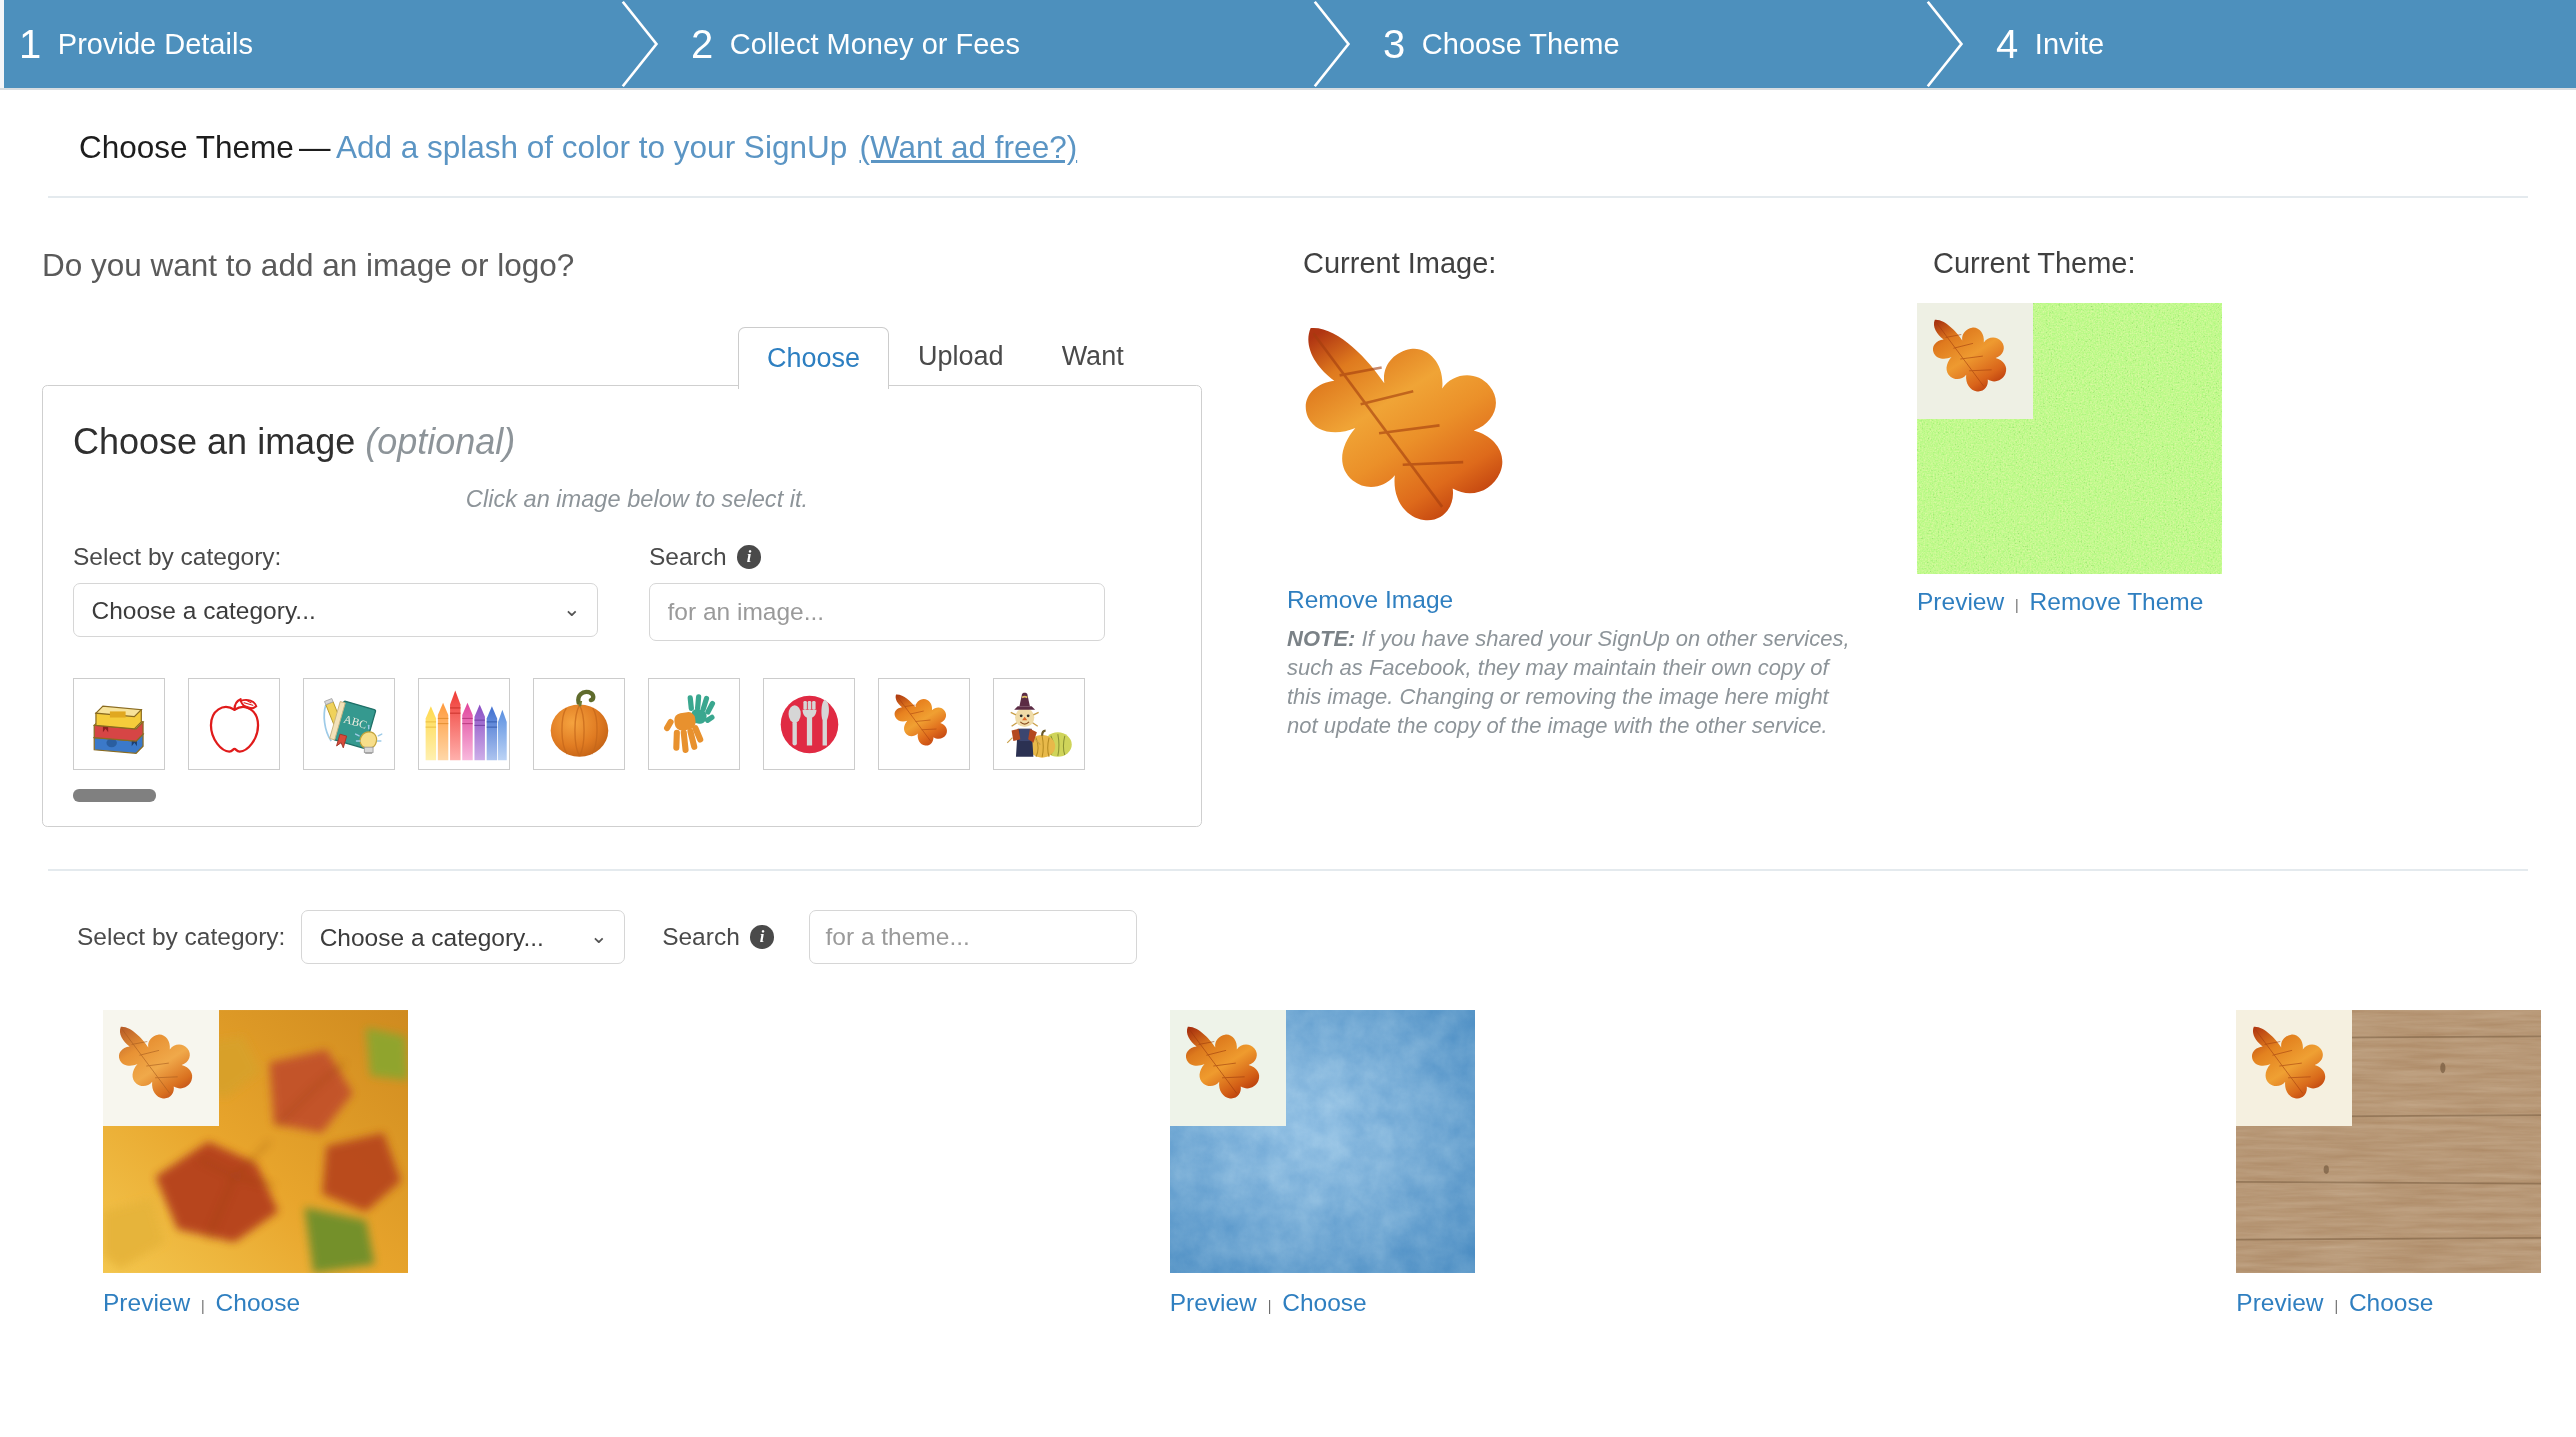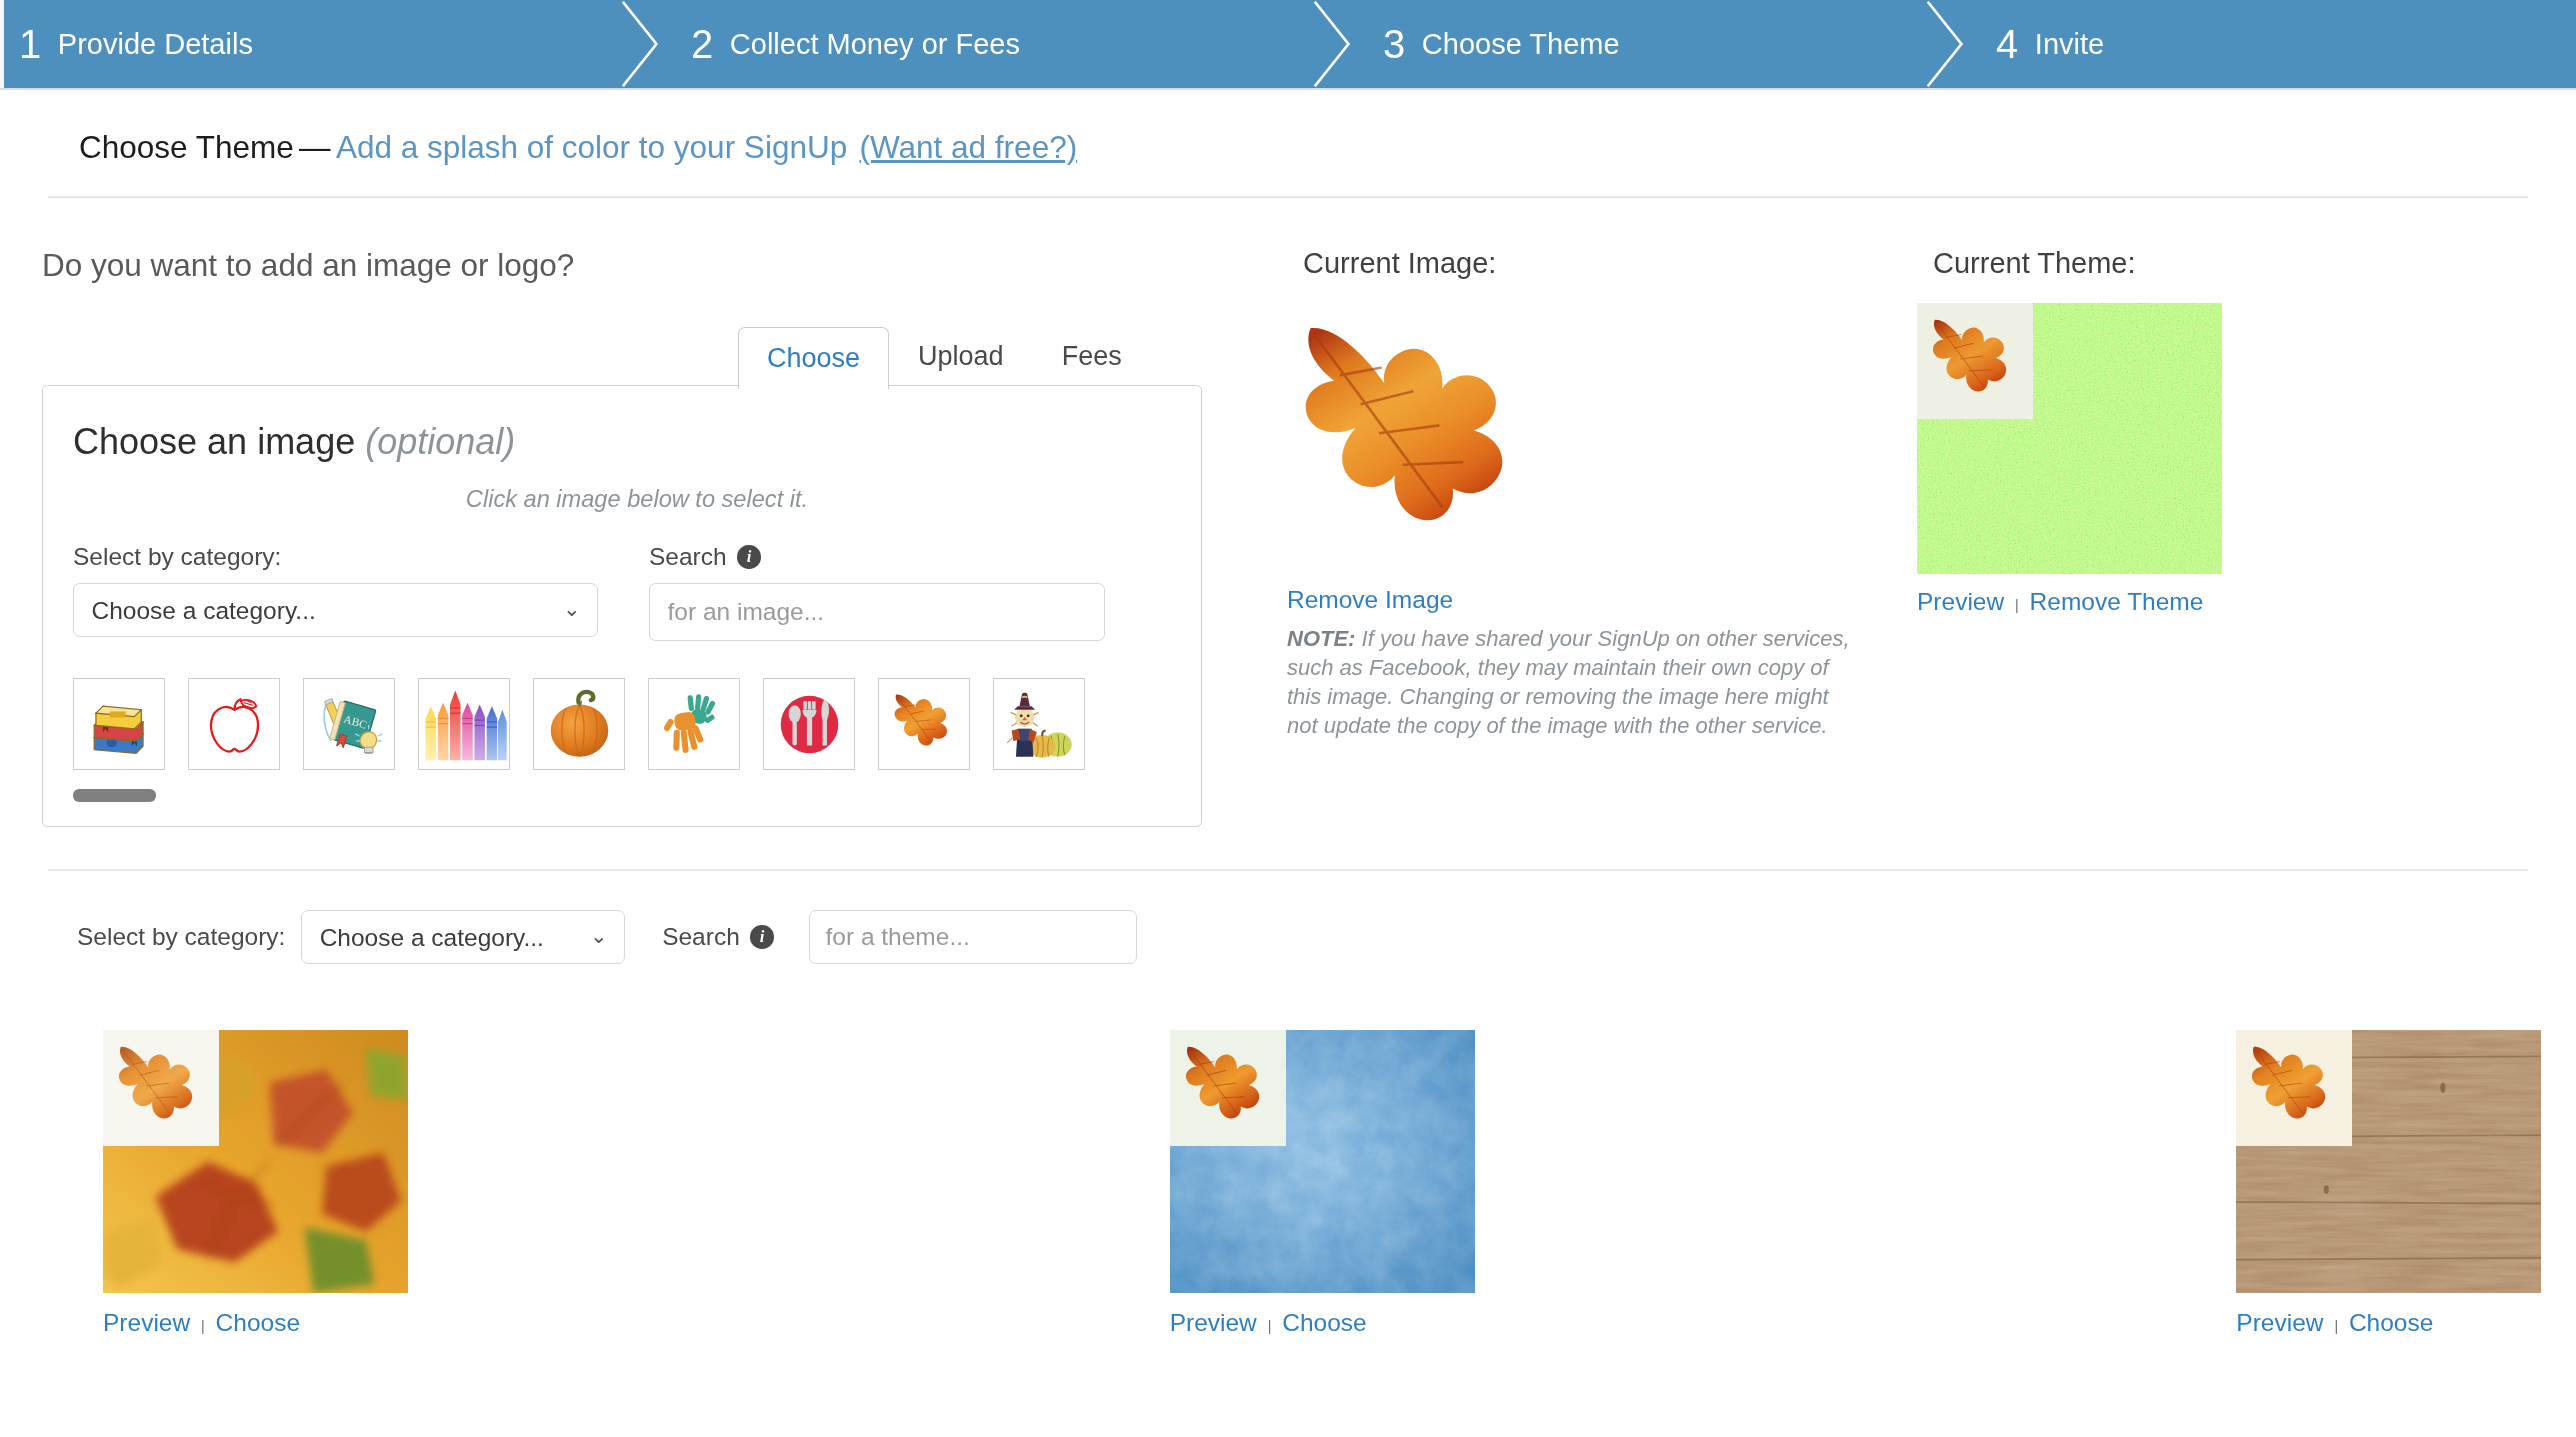--- a/index.html
+++ b/index.html
@@ -312,21 +312,21 @@
   }
   .theme-filter .field-label { margin-bottom: 0; margin-right: 15.8px; font-size: 24.5px;}
   .sel-theme { width: 324px; padding: 10.5px 42px 10.5px 15.8px; font-size: 24.5px;}
   .inp-theme { width: 328px; padding: 12.3px 15.8px; margin-left: 19px; font-size: 24.5px;}
 
   .theme-grid {
     display: flex;
     padding: 46px 0 0 103px;
     gap: 727px;
   }
-  .tg-item { width: 361px; margin-top: 20px; }
+  .tg-item { width: 361px; }
   .tg-preview {
     width: 305px; height: 263px;
     position: relative;
     overflow: hidden;
   }
   .tg-logo-box {
     position: absolute;
     left: 0; top: 0;
     width: 116px; height: 116px;
     display: flex; align-items: center; justify-content: center;
@@ -373,21 +373,21 @@
 <div class="hr-main"></div>
 
 <div class="content">
 
   <div class="col-left">
     <div class="q-heading">Do you want to add an image or logo?</div>
 
     <div class="tabs">
       <div class="tab active">Choose</div>
       <div class="tab">Upload</div>
-      <div class="tab">Fees</div>
+      <div class="tab">Want</div>
     </div>
 
     <div class="panel">
       <div class="panel-title">
         <span>Choose an image</span>
         <span class="opt">(optional)</span>
       </div>
       <div class="panel-sub">Click an image below to select it.</div>
 
       <div class="field-row">

